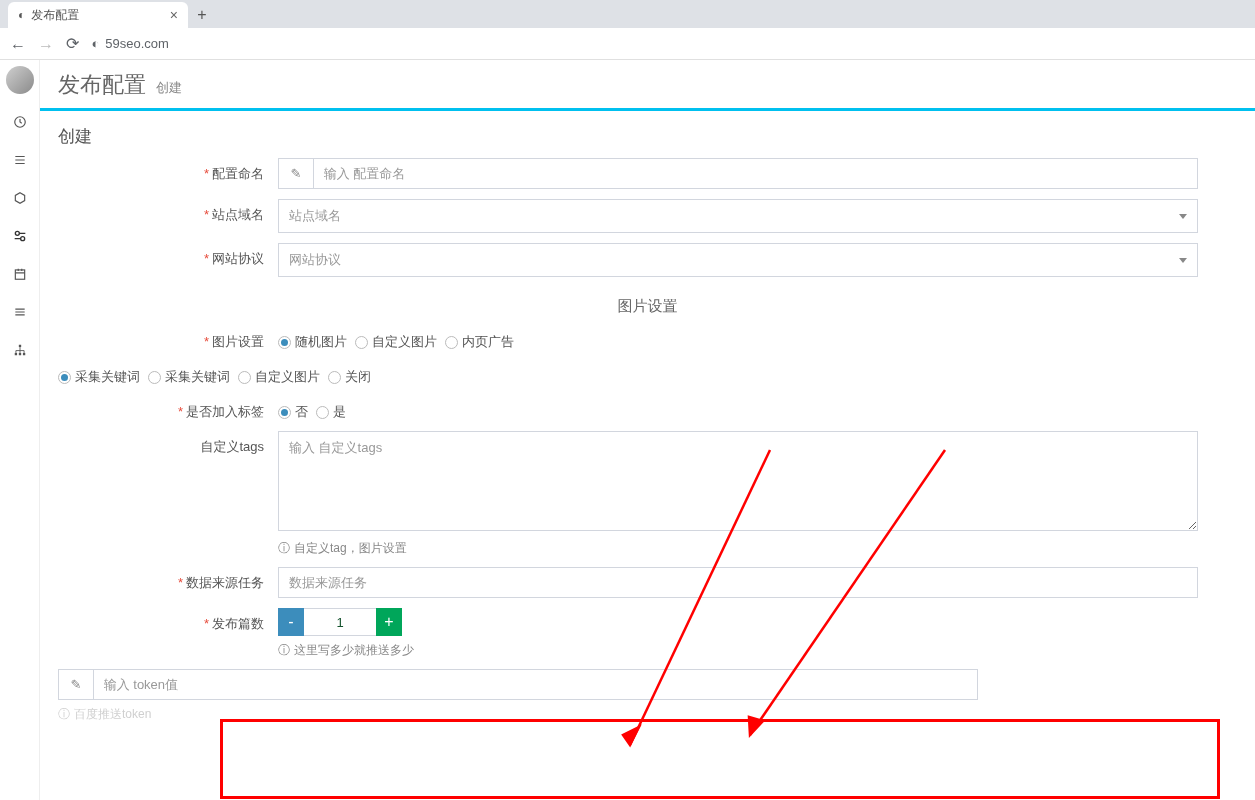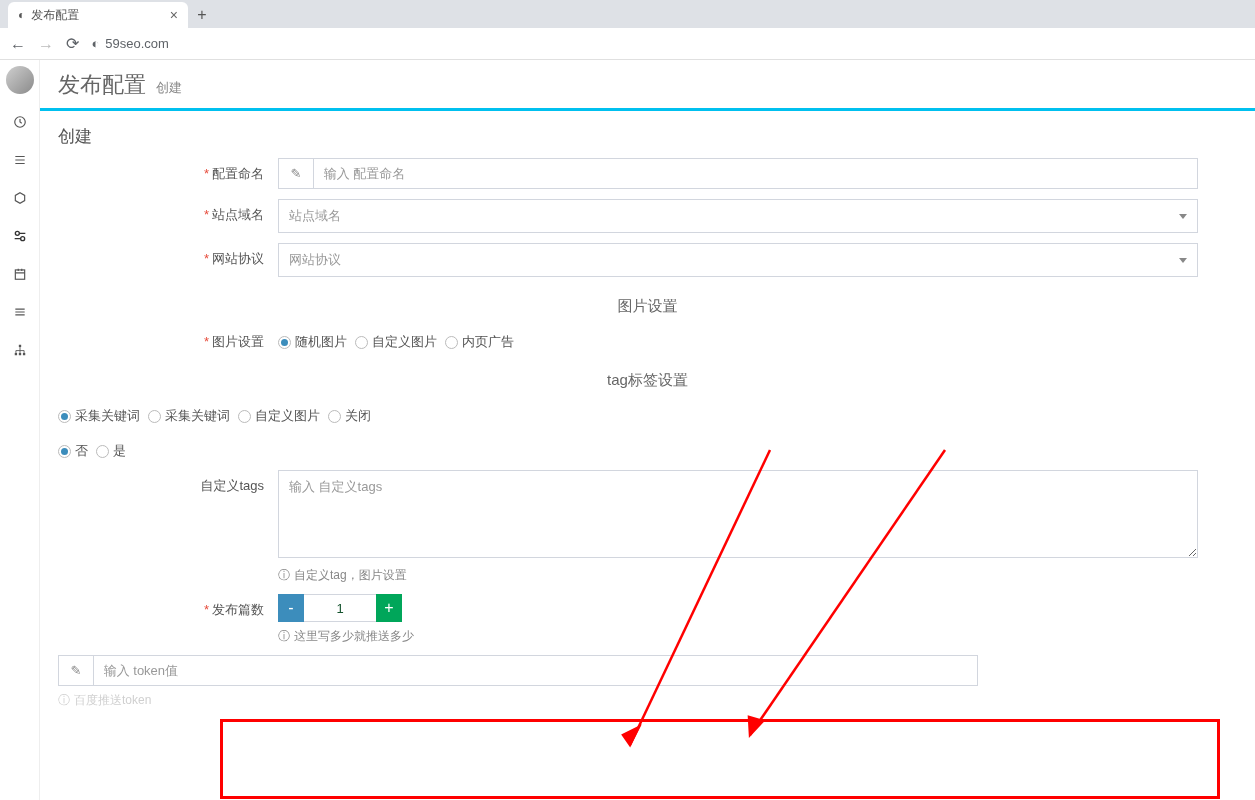--- a/index.html
+++ b/index.html
@@ -27,21 +27,21 @@
 .page-header h1 { font-size: 22px; font-weight: 400; color: #666; }
 .page-header .sub { font-size: 13px; color: #888; }
 .section-title { padding: 14px 18px 10px; font-size: 17px; color: #555; }
 .form { padding: 0 18px 40px; }
 .row { display: flex; align-items: flex-start; margin-bottom: 10px; }
 .row .label { width: 220px; text-align: right; padding-right: 14px; padding-top: 7px; font-size: 13px; color: #555; }
 .row .label .req { color: #e74c3c; margin-right: 3px; }
 .row .control { flex: 1; max-width: 920px; }
 .section-hdr { text-align: center; font-size: 15px; color: #666; padding: 10px 0; }
 input[type=text], textarea, .select-like { width: 100%; border: 1px solid #d2d6de; padding: 7px 10px; font-size: 13px; color: #14532d; background: #fff; border-radius: 0; }
-textarea { height: 88px; resize: both; font-family: inherit; }
+textarea { height: 100px; resize: both; font-family: inherit; }
 input::placeholder, textarea::placeholder { color: #999; }
 .input-group { display: flex; }
 .input-addon { border: 1px solid #d2d6de; border-right: none; background: #fff; width: 36px; display: flex; align-items: center; justify-content: center; color: #888; cursor: pointer; }
 .select-like { display: flex; align-items: center; justify-content: space-between; cursor: pointer; color: #999; }
 .select-like .caret { border-left: 4px solid transparent; border-right: 4px solid transparent; border-top: 5px solid #888; }
 .radios { display: flex; flex-wrap: wrap; gap: 14px 8px; padding-top: 7px; }
 .radio-item { display: flex; align-items: center; gap: 4px; font-size: 13px; color: #555; cursor: pointer; white-space: nowrap; }
 .radio-dot { width: 13px; height: 13px; border-radius: 50%; border: 1px solid #bbb; display: inline-flex; align-items: center; justify-content: center; }
 .radio-dot.sel::after { content:""; width: 7px; height: 7px; border-radius: 50%; background: #3c8dbc; }
 .hint { color: #888; font-size: 12px; margin-top: 6px; display: flex; align-items: center; gap: 4px; }
@@ -179,21 +179,20 @@
                 <span>自定义图片</span>
               </label>
               <label class="radio-item">
                 <span class="radio-dot"></span>
                 <span>内页广告</span>
               </label>
             </div>
         </div>
       </div>
 
-      <div class="section-hdr">tag标签设置</div>
 
       <div class="row">
         <div class="control">
           <div class="radios">
               <label class="radio-item">
                 <span class="radio-dot sel"></span>
                 <span>采集关键词</span>
               </label>
               <label class="radio-item">
                 <span class="radio-dot"></span>
@@ -205,20 +204,21 @@
               </label>
               <label class="radio-item">
                 <span class="radio-dot"></span>
                 <span>关闭</span>
               </label>
             </div>
         </div>
       </div>
 
       <div class="row">
+        <div class="label"><span class="req">*</span><span>是否加入标签</span></div>
         <div class="control">
           <div class="radios">
               <label class="radio-item">
                 <span class="radio-dot sel"></span>
                 <span>否</span>
               </label>
               <label class="radio-item">
                 <span class="radio-dot"></span>
                 <span>是</span>
               </label>
@@ -230,20 +230,26 @@
         <div class="label"><span>自定义tags</span></div>
         <div class="control">
           <textarea placeholder="输入 自定义tags" style=""></textarea>
           <div class="hint">
               <span>ⓘ</span>
               <span>自定义tag，图片设置</span>
             </div>
         </div>
       </div>
 
+      <div class="row">
+        <div class="label"><span class="req">*</span><span>数据来源任务</span></div>
+        <div class="control">
+          <input type="text" placeholder="数据来源任务" style="">
+        </div>
+      </div>
 
       <div class="row">
         <div class="label"><span class="req">*</span><span>发布篇数</span></div>
         <div class="control">
           <div class="spinner">
             <button class="minus">-</button>
             <input type="text" value="1" style="">
             <button class="plus">+</button>
           </div>
           <div class="hint">

